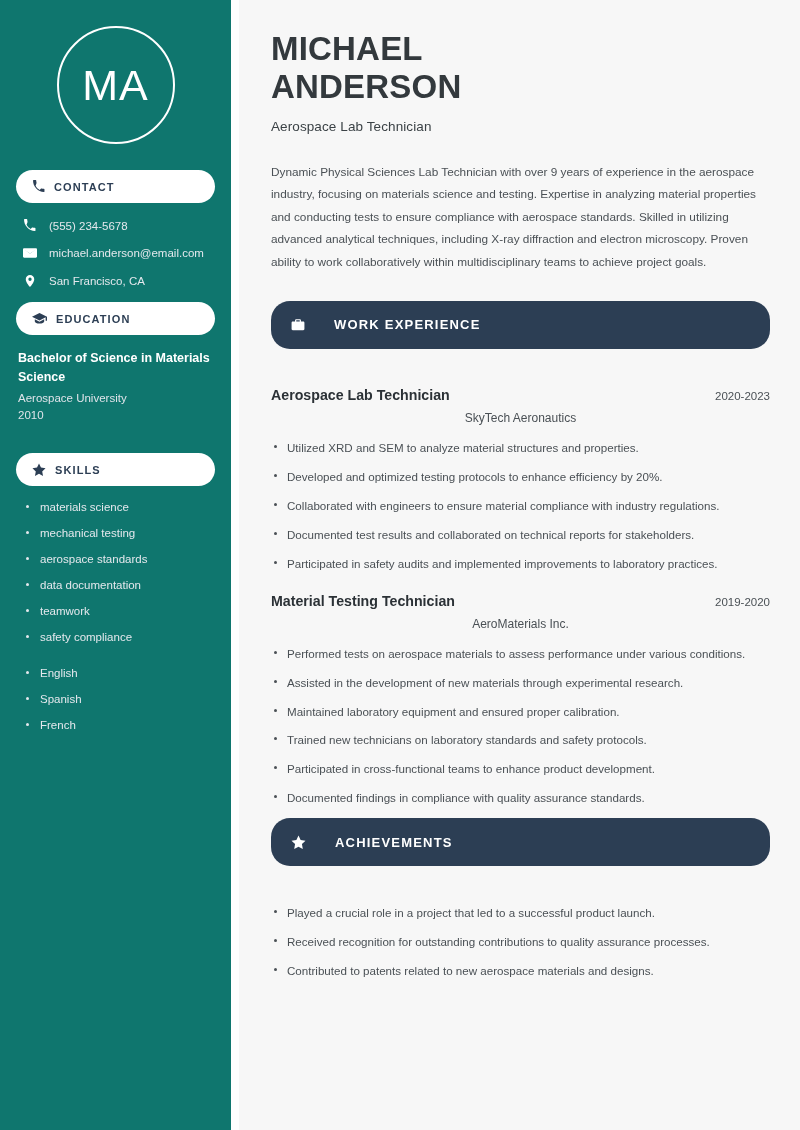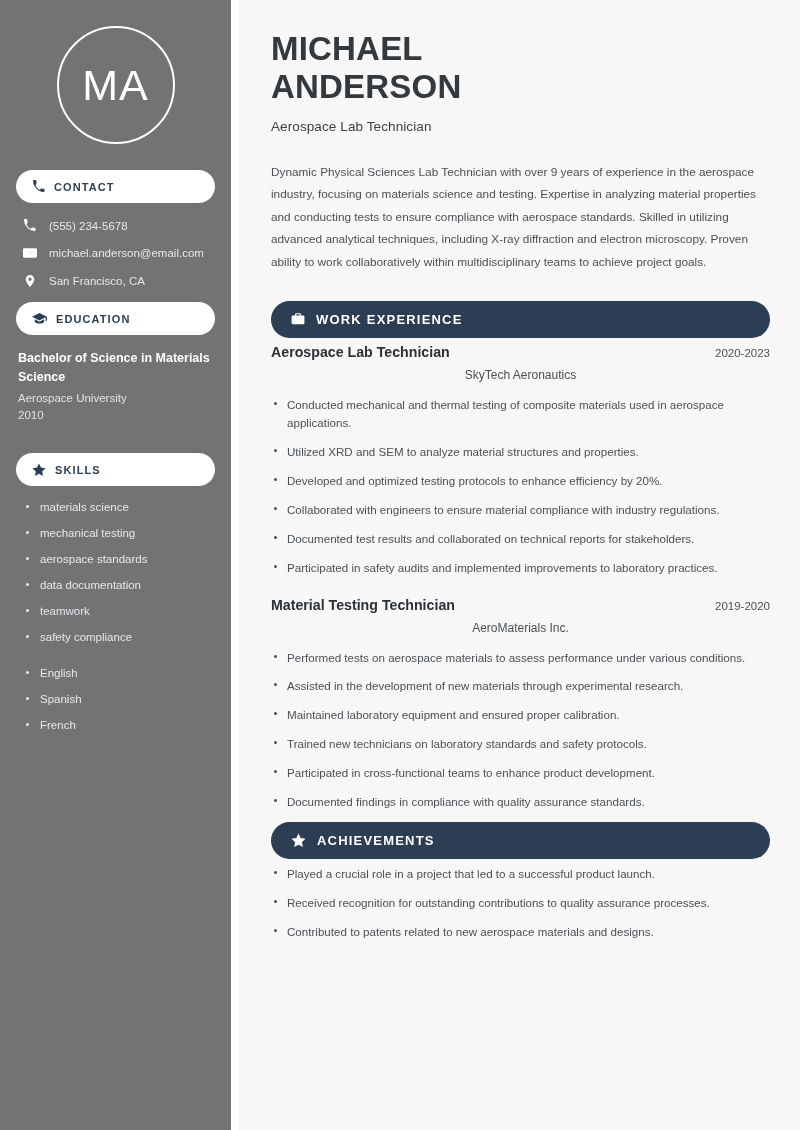--- a/index.html
+++ b/index.html
@@ -17,21 +17,21 @@
     height: 1130px;
     background: #f7f7f7;
     display: flex;
     overflow: hidden;
   }
 
   
   .sidebar {
     width: 231px;
     flex: 0 0 231px;
-    background: #737373;
+    background: #0f766e;
     padding: 0 16px;
     color: #ffffff;
     position: relative;
   }
   .sidebar-gap {
     width: 8px;
     flex: 0 0 8px;
     background: #ffffff;
   }
 
@@ -164,27 +164,27 @@
     font-size: 11.8px;
     color: #4a5055;
     line-height: 1.92;
     margin-top: 27px;
   }
 
   
   .dark-pill {
     background: #2c3e54;
     border-radius: 19px;
-    height: 37px;
+    height: 48px;
     display: flex;
     align-items: center;
     padding: 0 20px;
-    gap: 11px;
+    gap: 29px;
     margin-top: 27px;
-    margin-bottom: 6px;
+    margin-bottom: 38px;
   }
   .dark-pill-label {
     font-size: 13px;
     font-weight: bold;
     letter-spacing: 1.2px;
     color: #ffffff;
     text-transform: uppercase;
   }
   .dark-pill-icon { display: flex; align-items: center; color: #ffffff; }
   .dark-pill-icon svg { display: block; }
@@ -354,21 +354,20 @@
       <span class="dark-pill-label">WORK EXPERIENCE</span>
     </div>
 
     <section class="job">
       <div class="job-head">
         <span class="job-role">Aerospace Lab Technician</span>
         <span class="job-dates">2020-2023</span>
       </div>
       <div class="job-company">SkyTech Aeronautics</div>
       <ul class="main-ul">
-        <li class="main-li">Conducted mechanical and thermal testing of composite materials used in aerospace applications.</li>
         <li class="main-li">Utilized XRD and SEM to analyze material structures and properties.</li>
         <li class="main-li">Developed and optimized testing protocols to enhance efficiency by 20%.</li>
         <li class="main-li">Collaborated with engineers to ensure material compliance with industry regulations.</li>
         <li class="main-li">Documented test results and collaborated on technical reports for stakeholders.</li>
         <li class="main-li">Participated in safety audits and implemented improvements to laboratory practices.</li>
       </ul>
     </section>
 
     <section class="job" style="margin-bottom:6px;">
       <div class="job-head">

